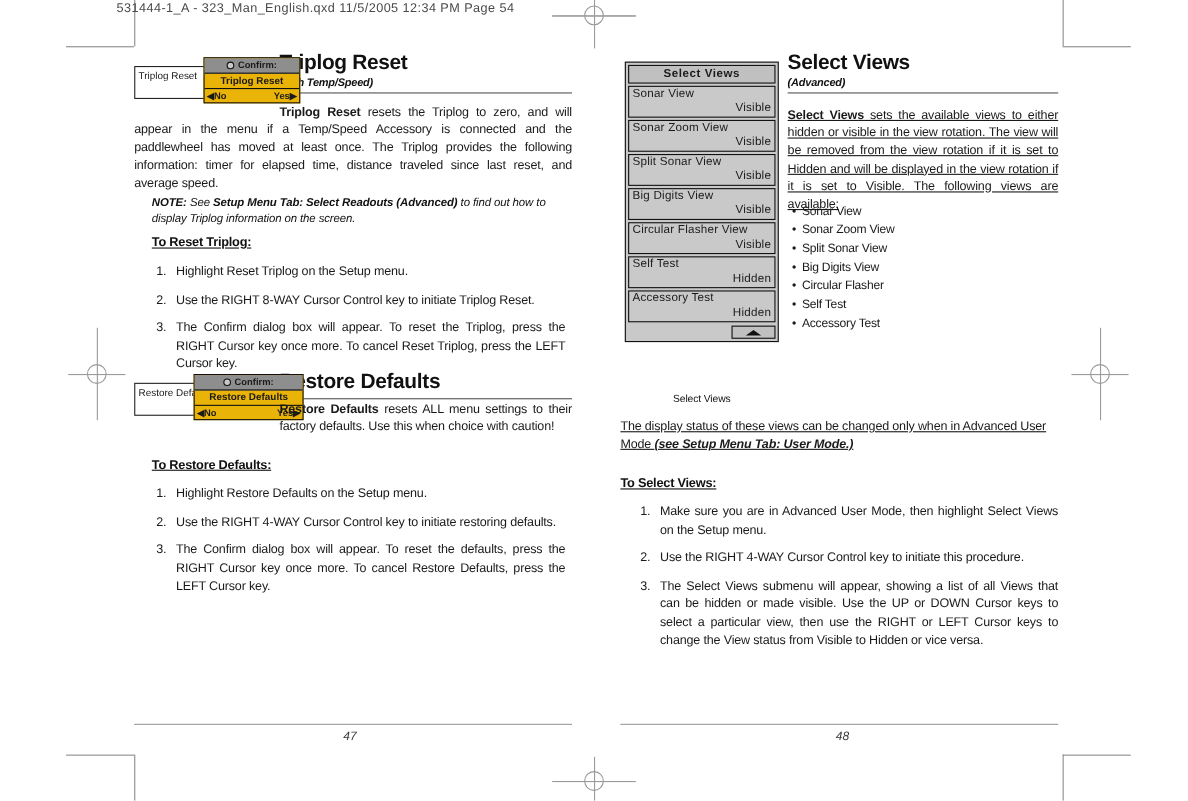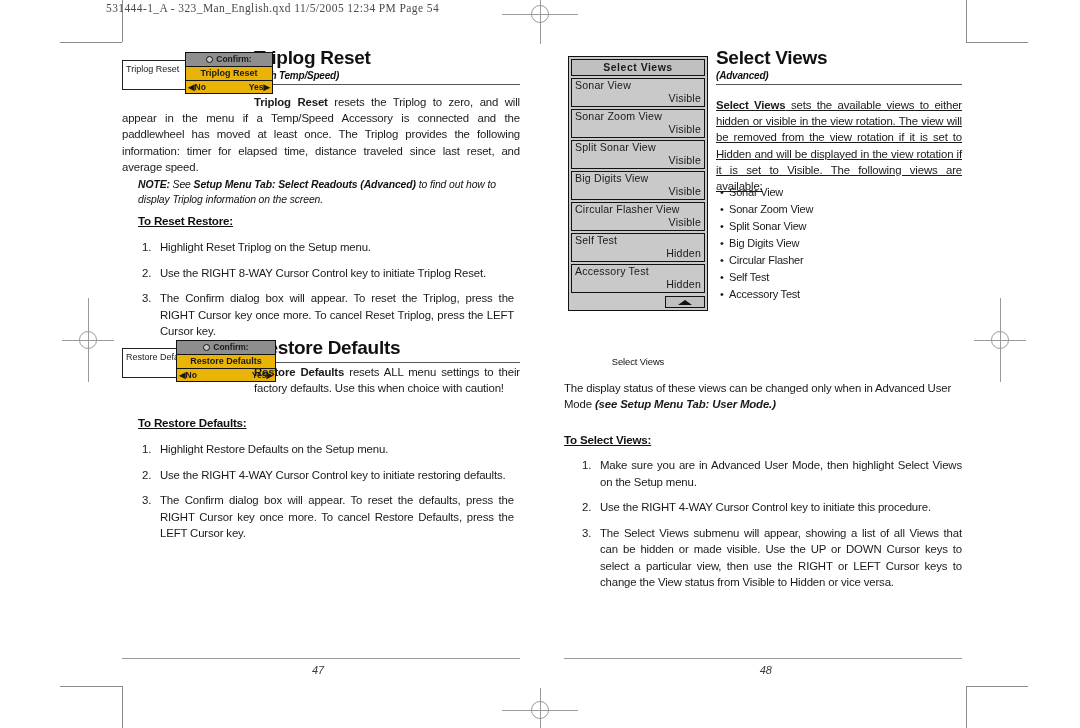--- a/index.html
+++ b/index.html
@@ -17,21 +17,21 @@
   .crop .h{height:1px;width:62px;}
   .crop .v{width:1px;height:42px;}
 
   .reg{position:absolute;width:0;height:0;}
   .reg .rh{position:absolute;height:1px;background:#9a9a9a;}
   .reg .rv{position:absolute;width:1px;background:#9a9a9a;}
   .reg .rc{position:absolute;border:1px solid #9a9a9a;border-radius:50%;background:transparent;}
 
   .slug{
     position:absolute;left:106px;top:2px;
-    font-family:Liberation Serif, serif;
+    font-family:Liberation Sans, sans-serif;
     font-size:11.5px;letter-spacing:.4px;color:#4a4a4a;white-space:nowrap;
   }
   .slugline{position:absolute;height:1px;background:#9a9a9a;}
 
   
   .page{position:absolute;top:0;height:728px;}
   .page-left{left:122px;width:398px;}
   .page-right{left:564px;width:398px;}
 
   .footer-rule{position:absolute;left:0;width:100%;height:1px;background:#9a9a9a;top:658px;}
@@ -206,21 +206,21 @@
     </div>
 
     <p class="body" style="position:absolute;left:0;top:46px;width:398px;text-indent:132px;">
       <span class="b">Triplog Reset</span><span> resets the Triplog to zero, and will appear in the menu if a Temp/Speed Accessory is connected and the paddlewheel has moved at least once. The Triplog provides the following information: timer for elapsed time, distance traveled since last reset, and average speed.</span>
     </p>
 
     <p class="note" style="position:absolute;left:16px;top:120px;width:382px;">
       <span class="nlabel">NOTE:</span><span> See </span><span class="nb">Setup Menu Tab: Select Readouts (Advanced)</span><span> to find out how to display Triplog information on the screen.</span>
     </p>
 
-    <h3 class="proc" style="position:absolute;left:16px;top:166px;">To Reset Restore:</h3>
+    <h3 class="proc" style="position:absolute;left:16px;top:166px;">To Reset Triplog:</h3>
 
     <ol class="steps" style="position:absolute;left:16px;top:182px;width:376px;">
       <li>
         <span class="num">1.</span>
         <span>Highlight Reset Triplog on the Setup menu.</span>
       </li>
       <li>
         <span class="num">2.</span>
         <span>Use the RIGHT 8-WAY Cursor Control key to initiate Triplog Reset.</span>
       </li>
@@ -336,21 +336,21 @@
   <ul class="views" style="position:absolute;left:156px;top:184px;width:242px;">
     <li><span class="bu">•</span><span>Sonar View</span></li>
     <li><span class="bu">•</span><span>Sonar Zoom View</span></li>
     <li><span class="bu">•</span><span>Split Sonar View</span></li>
     <li><span class="bu">•</span><span>Big Digits View</span></li>
     <li><span class="bu">•</span><span>Circular Flasher</span></li>
     <li><span class="bu">•</span><span>Self Test</span></li>
     <li><span class="bu">•</span><span>Accessory Test</span></li>
   </ul>
 
-  <p class="body ragged" style="position:absolute;left:0;top:380px;width:398px;">
+  <p class="body ragged" style="position:absolute;left:0;top:380px;width:398px;text-decoration:underline;">
     <span>The display status of these views can be changed only when in Advanced User Mode </span><span class="b" style="font-style:italic;">(see Setup Menu Tab: User Mode.)</span>
   </p>
 
   <h3 class="proc" style="position:absolute;left:0;top:433px;">To Select Views:</h3>
 
   <ol class="steps" style="position:absolute;left:14px;top:448px;width:384px;">
     <li>
       <span class="num">1.</span>
       <span>Make sure you are in Advanced User Mode, then highlight Select Views on the Setup menu.</span>
     </li>

